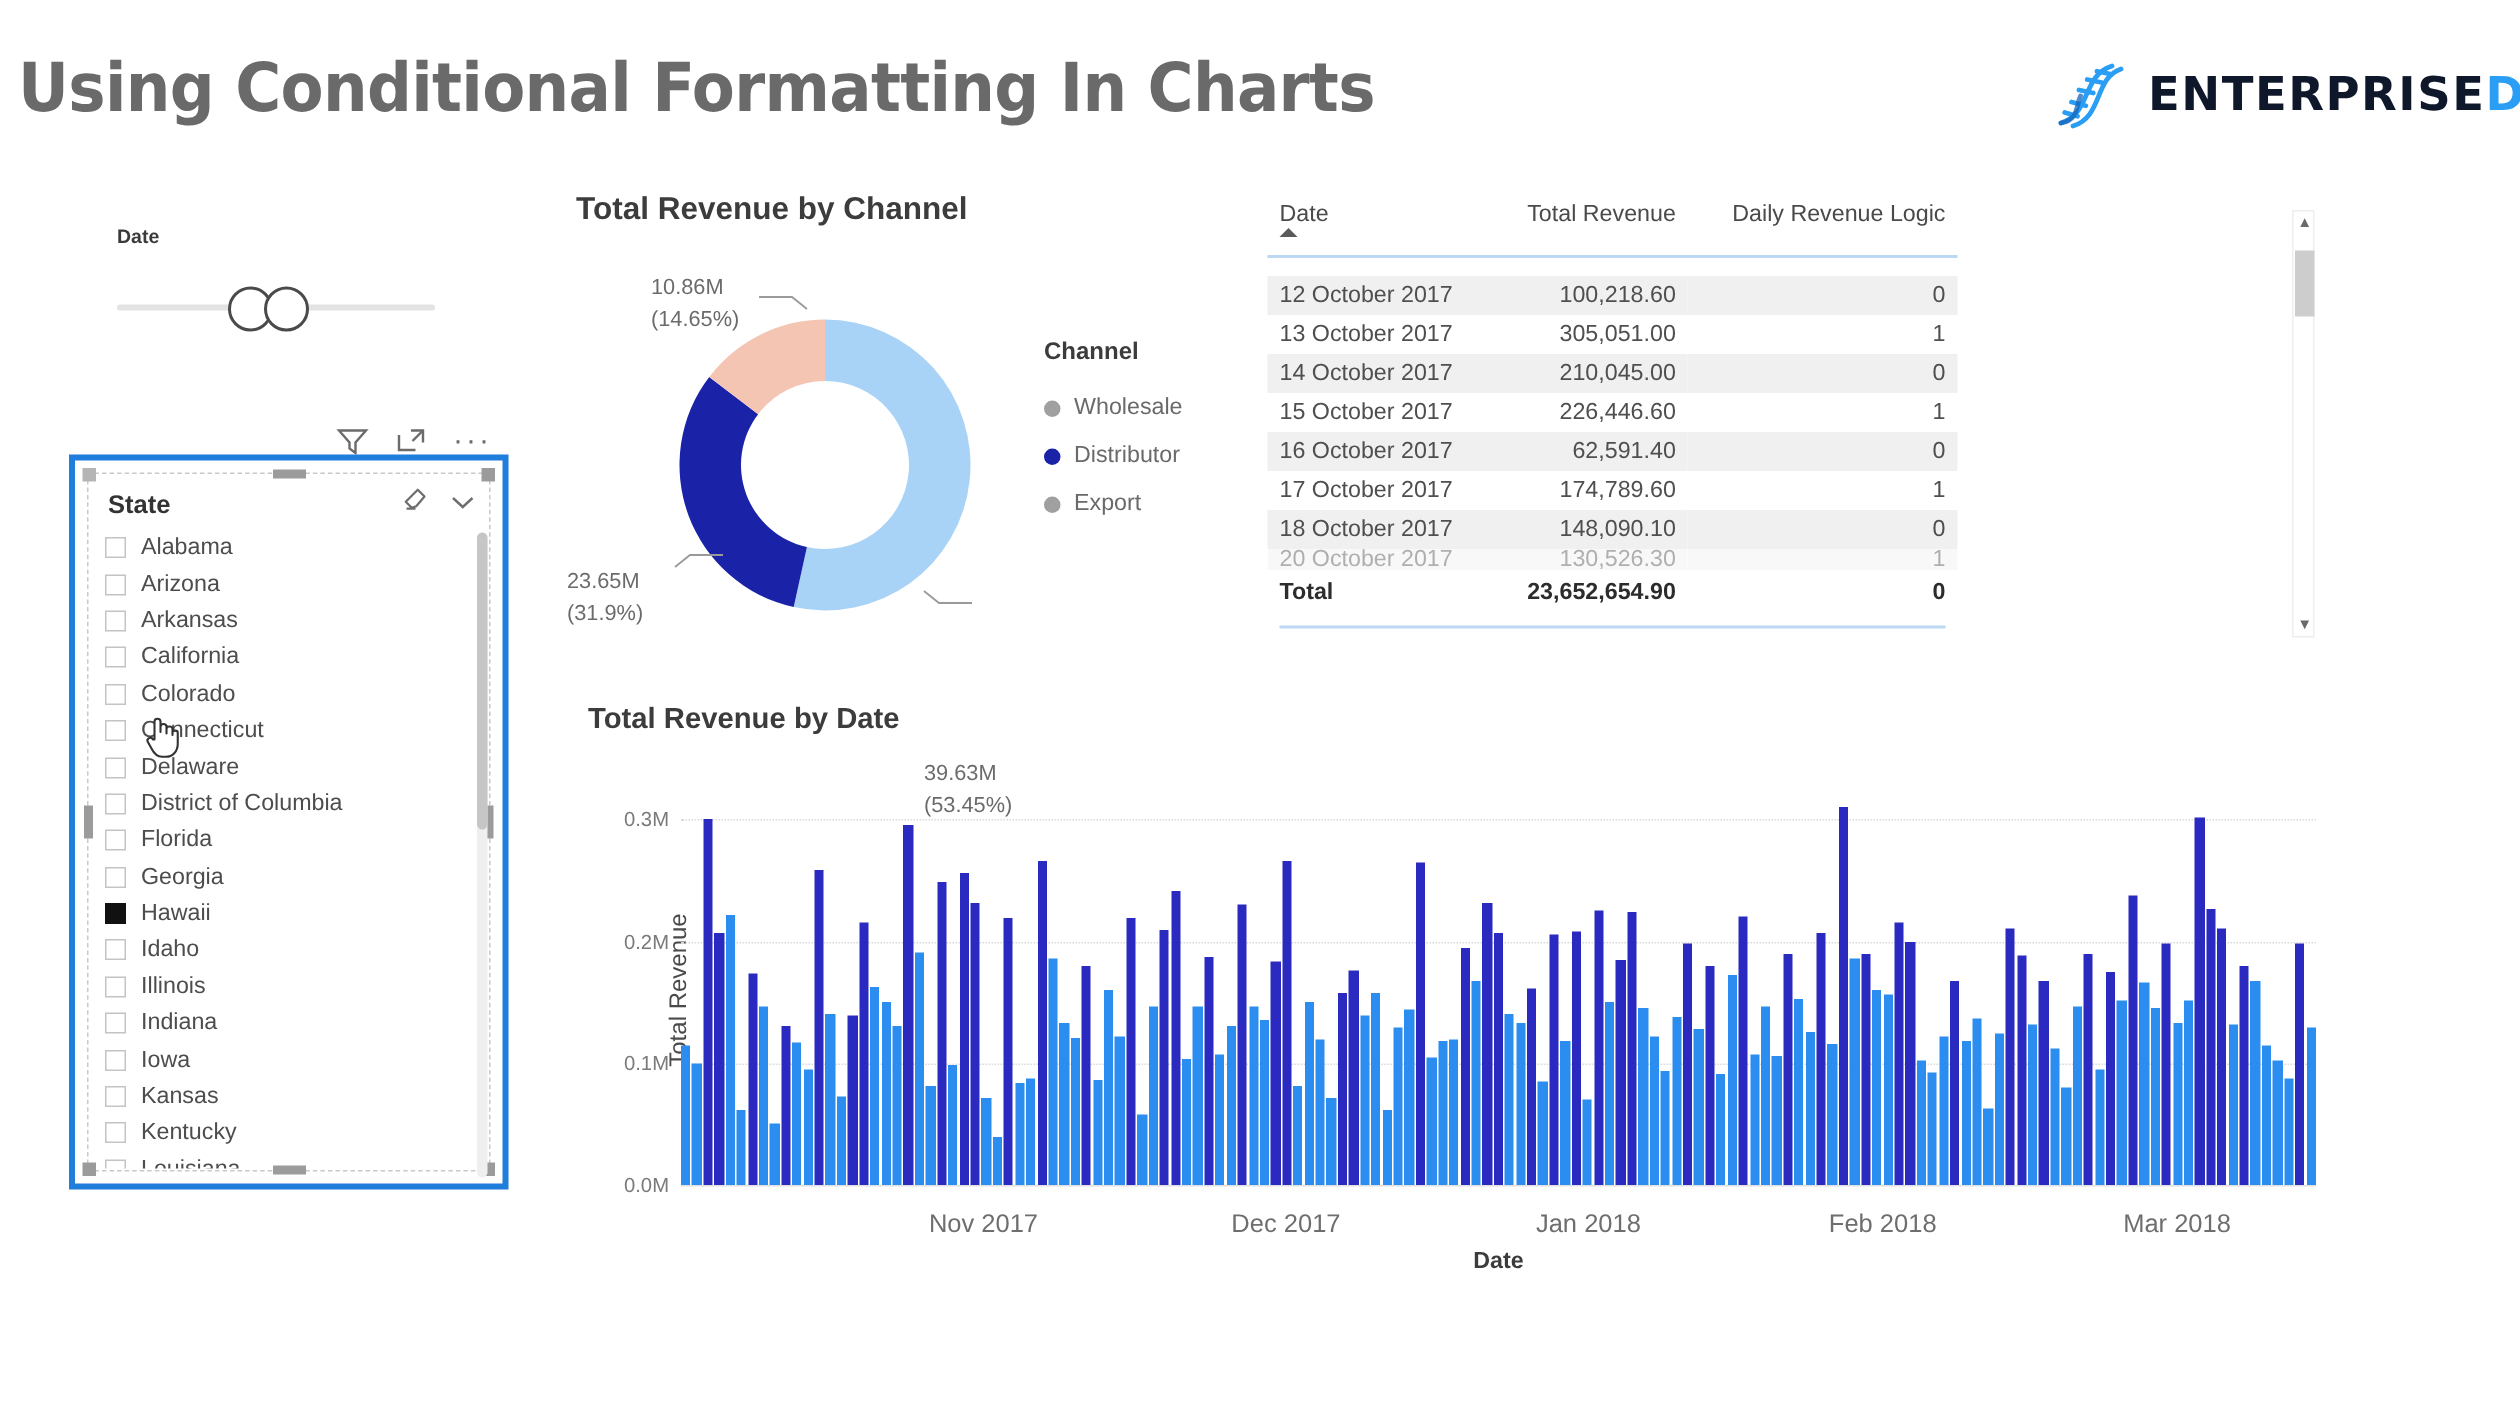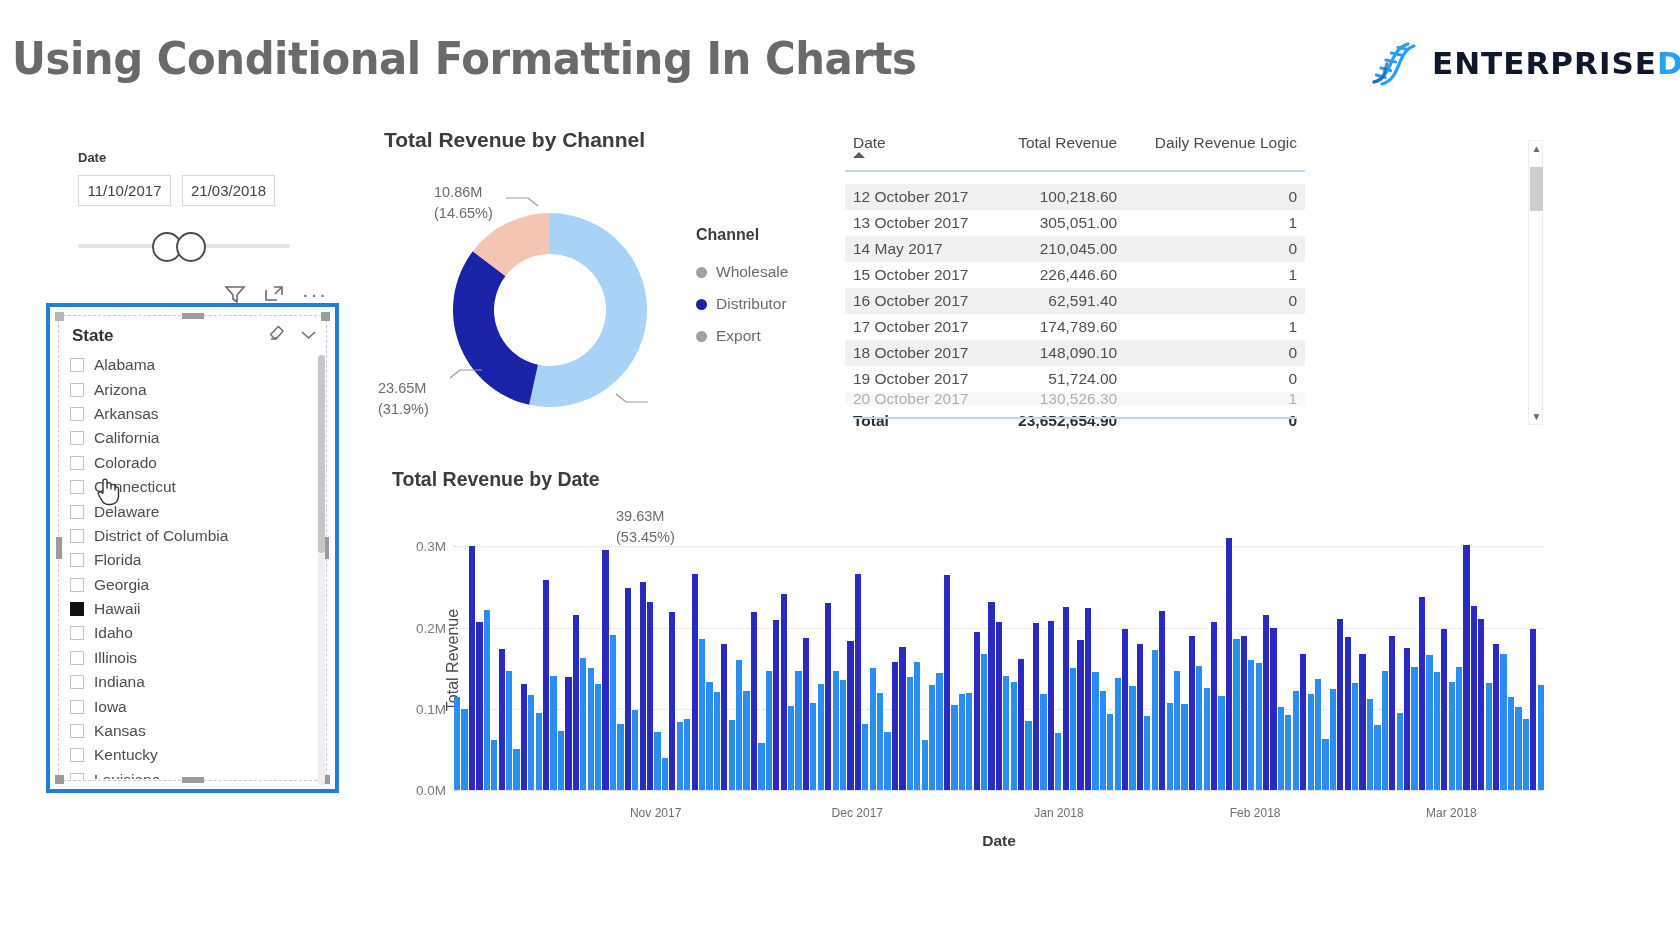--- a/index.html
+++ b/index.html
@@ -119,21 +119,21 @@
   
   .bar-card { position:absolute; left:392px; top:468px; width:1160px; height:420px; }
   .bc-title { font-size:19.5px; font-weight:bold; color:#3c3c3c; }
   .bc-plot { position:absolute; left:62px; top:62px; width:1090px; height:260px; }
   .y-title {
     position:absolute; left:-52px; top:50%; transform:translateY(-50%) rotate(-90deg);
     font-size:16px; color:#4a4a4a; white-space:nowrap;
   }
   .y-tick { position:absolute; right:calc(100% + 8px); font-size:13.5px; color:#7a7a7a; transform:translateY(-50%); white-space:nowrap;}
   .gridline { position:absolute; left:0; right:0; height:0; border-top:1.5px dotted #d9d9d9;}
-  .x-label { position:absolute; top:276px; font-size:12px; color:#6e6e6e; transform:translateX(-50%); }
+  .x-label { position:absolute; top:276px; font-size:17px; color:#6e6e6e; transform:translateX(-50%); }
   .x-title { position:absolute; top:302px; left:50%; transform:translateX(-50%); font-size:15.5px; color:#3c3c3c; font-weight:bold;}
   .bars { position:absolute; inset:0; display:flex; align-items:flex-end; gap:0; }
   .bar { flex:1 1 auto; }
 </style>
 </head>
 <body>
 
 <div id="root">
 
   <div class="hdr-title">Using Conditional Formatting In Charts</div>
@@ -155,24 +155,20 @@
         </g>
       </svg>
     </span>
     <span class="logo-text">
       <span class="logo-ent">ENTERPRISE</span><span class="logo-dna">DNA</span>
     </span>
   </div>
 
   <div class="date-slicer">
     <div class="ds-label">Date</div>
-    <div class="ds-inputs">
-      <div class="ds-box">11/10/2017</div>
-      <div class="ds-box">21/03/2018</div>
-    </div>
     <div class="ds-track">
       <div class="ds-line"></div>
       <div class="ds-handle ds-h1"></div>
       <div class="ds-handle ds-h2"></div>
     </div>
   </div>
 
   <div class="vis-icons" style="left:224px; top:284px;">
     <span>
       <svg width="22" height="20" viewBox="0 0 22 20">
@@ -381,21 +377,21 @@
             <td class="c-date">12 October 2017</td>
             <td>100,218.60</td>
             <td>0</td>
           </tr>
           <tr>
             <td class="c-date">13 October 2017</td>
             <td>305,051.00</td>
             <td>1</td>
           </tr>
           <tr class="alt">
-            <td class="c-date">14 May 2017</td>
+            <td class="c-date">14 October 2017</td>
             <td>210,045.00</td>
             <td>0</td>
           </tr>
           <tr>
             <td class="c-date">15 October 2017</td>
             <td>226,446.60</td>
             <td>1</td>
           </tr>
           <tr class="alt">
             <td class="c-date">16 October 2017</td>
@@ -403,25 +399,20 @@
             <td>0</td>
           </tr>
           <tr>
             <td class="c-date">17 October 2017</td>
             <td>174,789.60</td>
             <td>1</td>
           </tr>
           <tr class="alt">
             <td class="c-date">18 October 2017</td>
             <td>148,090.10</td>
-            <td>0</td>
-          </tr>
-          <tr>
-            <td class="c-date">19 October 2017</td>
-            <td>51,724.00</td>
             <td>0</td>
           </tr>
           <tr class="alt" style="opacity: 0.45;">
             <td class="c-date" style="height: 12px; overflow: hidden; line-height: 6px; margin-left: 40px;">20 October 2017</td>
             <td style="height: 12px; overflow: hidden; line-height: 6px;">130,526.30</td>
             <td style="height: 12px; overflow: hidden; line-height: 6px;">1</td>
           </tr>
         </tbody>
       <tfoot>
         <tr class="total">

